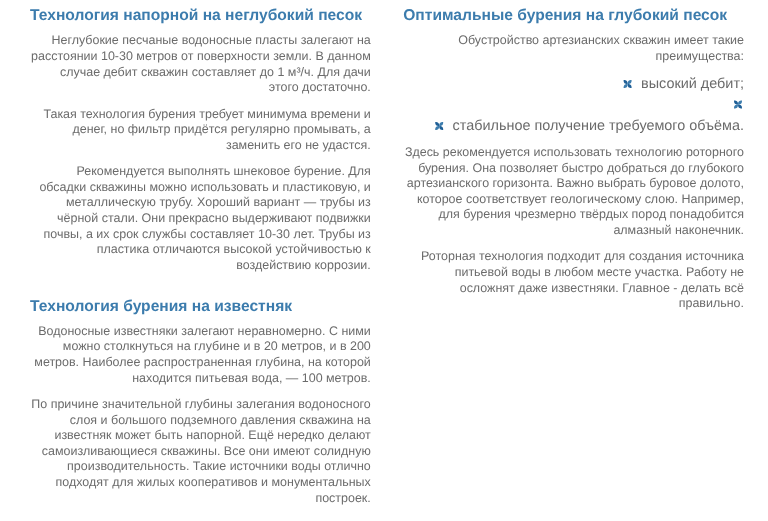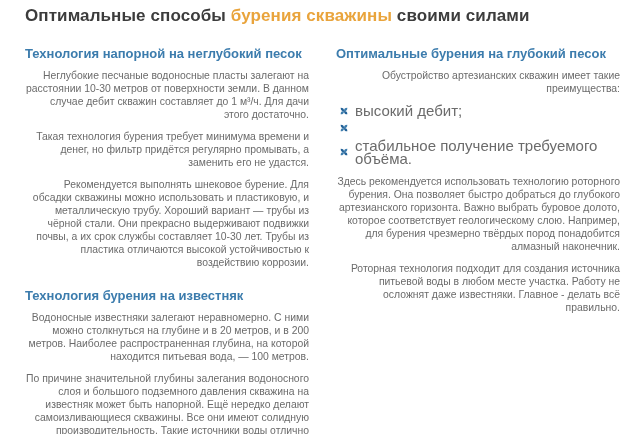--- a/index.html
+++ b/index.html
@@ -49,39 +49,39 @@
   p.body-text:last-child { margin-bottom: 0; }
   ul.adv-list {
     list-style: none;
     margin: 1px 0 10px 0;
     padding: 0 0 0 3px;
   }
   ul.adv-list li {
     display: flex;
     align-items: center;
     gap: 6px;
-    font-size: 15px;
+    font-size: 12px;
     line-height: 13px;
     color: #6b6b6b;
     margin-bottom: 6px;
+    justify-content: flex-end;
   }
   .bullet-icon {
     flex: 0 0 auto;
     width: 10px;
     height: 10px;
     display: inline-block;
   }
   .bullet-icon svg { display: block; width: 10px; height: 10px; }
 </style>
 </head>
 <body>
 
 <div class="page">
 
-  <h1 class="article-title"><span>Оптимальные способы </span><span class="hl">бурения скважины</span><span> своими силами</span></h1>
 
   <div class="columns">
 
     <div class="col">
 
       <div class="section">
         <h2 class="sec-heading">Технология напорной на неглубокий песок</h2>
         <p class="body-text">Неглубокие песчаные водоносные пласты залегают на расстоянии 10-30 метров от поверхности земли. В данном случае дебит скважин составляет до 1 м³/ч. Для дачи этого достаточно.</p>
         <p class="body-text">Такая технология бурения требует минимума времени и денег, но фильтр придётся регулярно промывать, а заменить его не удастся.</p>
         <p class="body-text">Рекомендуется выполнять шнековое бурение. Для обсадки скважины можно использовать и пластиковую, и металлическую трубу. Хороший вариант — трубы из чёрной стали. Они прекрасно выдерживают подвижки почвы, а их срок службы составляет 10-30 лет. Трубы из пластика отличаются высокой устойчивостью к воздействию коррозии.</p>

